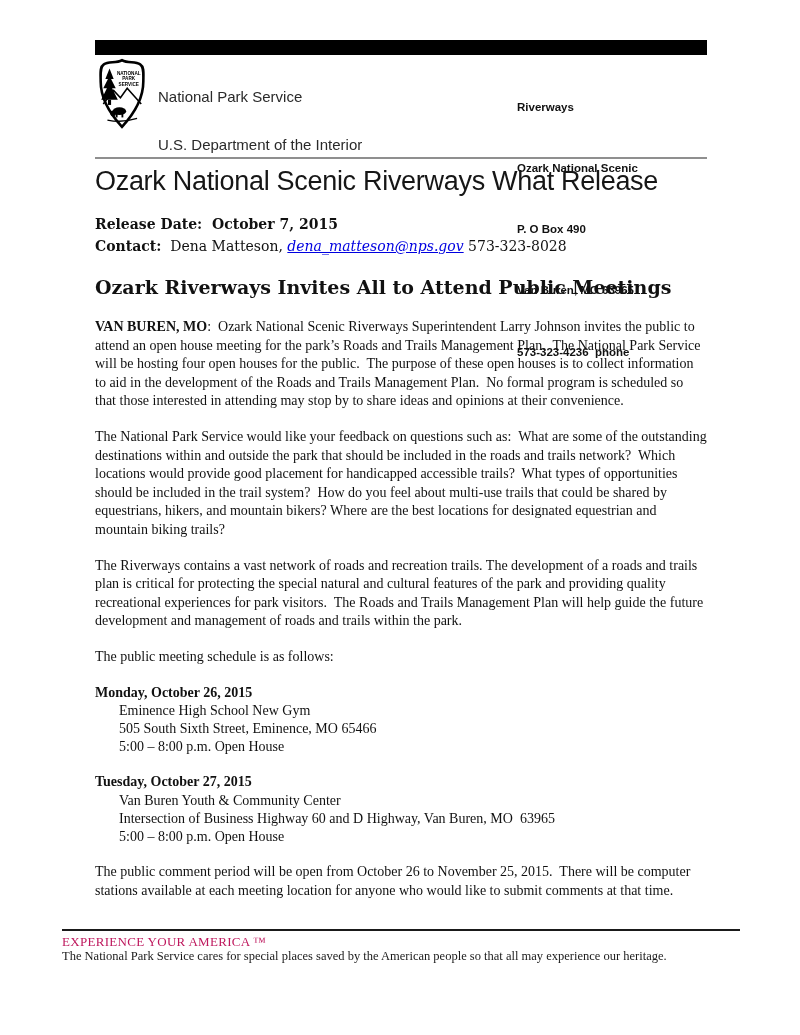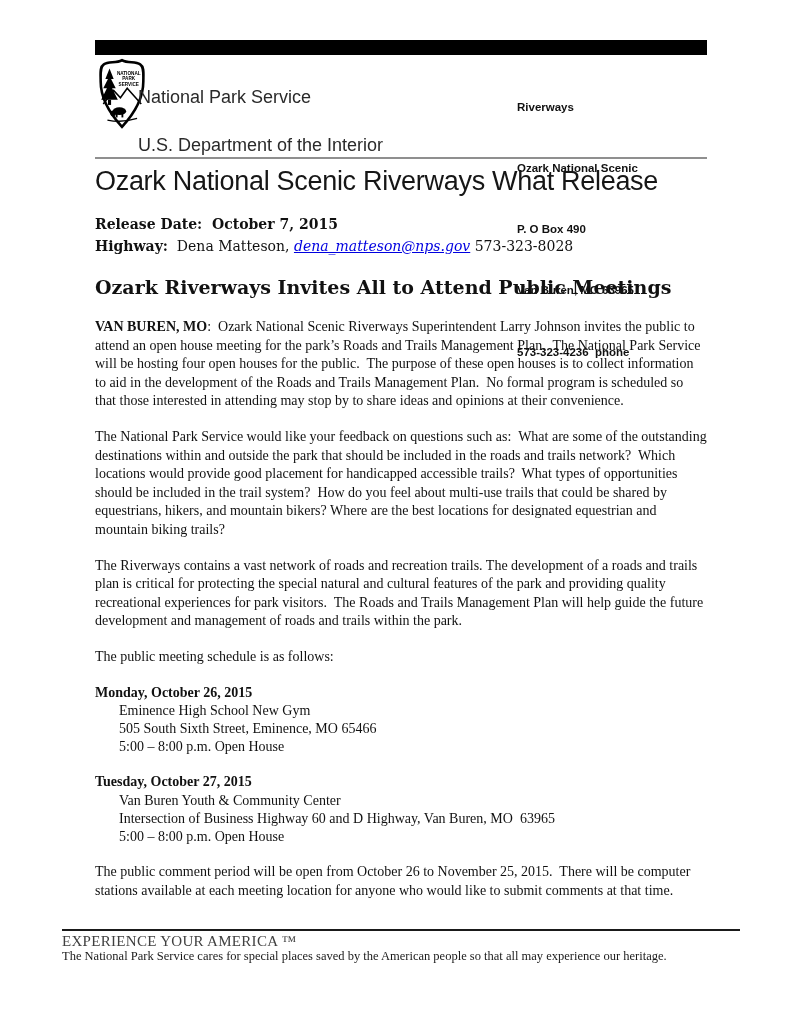--- a/index.html
+++ b/index.html
@@ -20,23 +20,23 @@
     width: 612px; height: 15px;
     background: #000000;
   }
   .logo-wrap {
     position: absolute;
     left: 96px; top: 58px;
     width: 52px; height: 71px;
   }
   .agency {
     position: absolute;
-    left: 138px; top: 57px;
+    left: 158px; top: 57px;
     font-family: "Liberation Sans", sans-serif;
-    font-size: 18px;
+    font-size: 15px;
     line-height: 16px;
     color: #2a2a2a;
     white-space: pre-wrap;
   }
   .address {
     position: absolute;
     left: 517px; top: 56px;
     width: 200px;
     font-family: "Liberation Sans", sans-serif;
     font-weight: bold;
@@ -116,24 +116,24 @@
     position: absolute;
     left: 62px; top: 929px;
     width: 678px;
   }
   .footer-rule {
     width: 678px; height: 2px;
     background: #1a1a1a;
     margin-bottom: 3px;
   }
   .footer-motto {
-    font-size: 15px;
+    font-size: 13px;
     line-height: 15px;
     letter-spacing: 0.3px;
-    color: #404040;
+    color: #be185d;
     white-space: pre-wrap;
   }
   .footer-tagline {
     font-size: 12.5px;
     line-height: 15px;
     color: #1a1a1a;
     white-space: pre-wrap;
   }
 </style>
 </head>
@@ -174,21 +174,21 @@
   </div>
 
   <div class="header-rule"></div>
 
   <div class="content">
 
     <div class="doc-title">Ozark National Scenic Riverways What Release</div>
 
     <div class="meta-line"><span class="meta-label">Release Date:</span><span class="meta-bold">  October 7, 2015</span></div>
 
-    <div class="meta-line"><span class="meta-label">Highway:</span><span>  Dena Matteson, </span><a class="email-link">dena_matteson@nps.gov</a><span> 573-323-8028</span></div>
+    <div class="meta-line"><span class="meta-label">Contact:</span><span>  Dena Matteson, </span><a class="email-link">dena_matteson@nps.gov</a><span> 573-323-8028</span></div>
 
     <div class="headline">Ozark Riverways Invites All to Attend Public Meetings</div>
 
     <div class="body-p"><span class="lead-bold">VAN BUREN, MO</span><span>:  Ozark National Scenic Riverways Superintendent Larry Johnson invites the public to attend an open house meeting for the park’s Roads and Trails Management Plan.  The National Park Service will be hosting four open houses for the public.  The purpose of these open houses is to collect information to aid in the development of the Roads and Trails Management Plan.  No formal program is scheduled so that those interested in attending may stop by to share ideas and opinions at their convenience.</span></div>
 
     <div class="body-p">The National Park Service would like your feedback on questions such as:  What are some of the outstanding destinations within and outside the park that should be included in the roads and trails network?  Which locations would provide good placement for handicapped accessible trails?  What types of opportunities should be included in the trail system?  How do you feel about multi-use trails that could be shared by equestrians, hikers, and mountain bikers? Where are the best locations for designated equestrian and mountain biking trails?</div>
 
     <div class="body-p">The Riverways contains a vast network of roads and recreation trails. The development of a roads and trails plan is critical for protecting the special natural and cultural features of the park and providing quality recreational experiences for park visitors.  The Roads and Trails Management Plan will help guide the future development and management of roads and trails within the park.</div>
 
     <div class="body-p">The public meeting schedule is as follows:</div>

